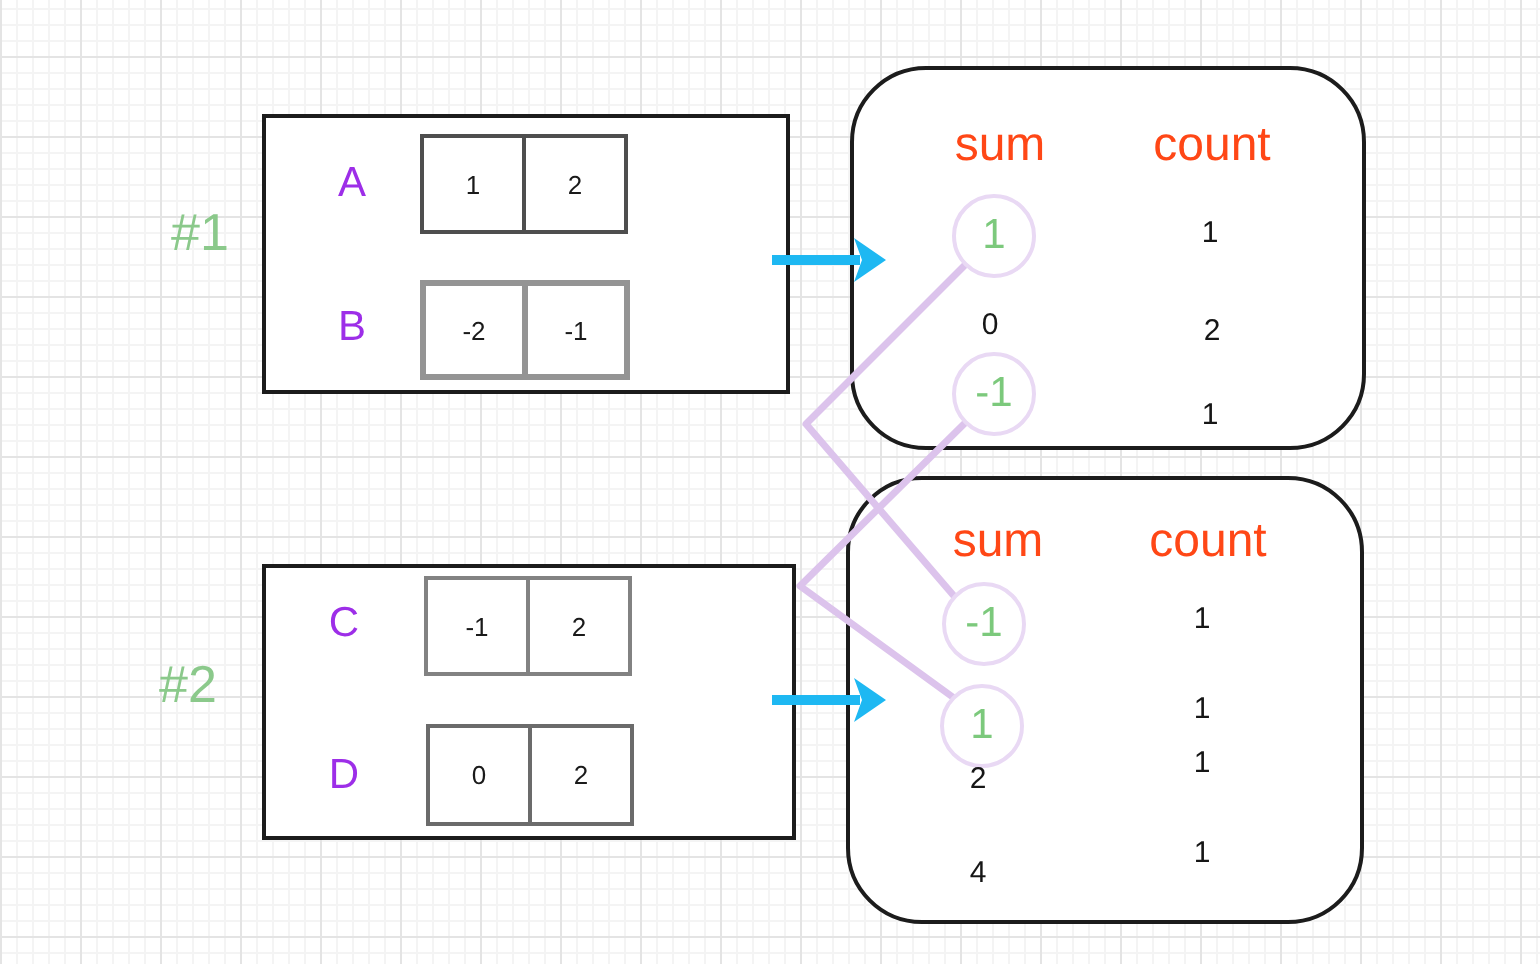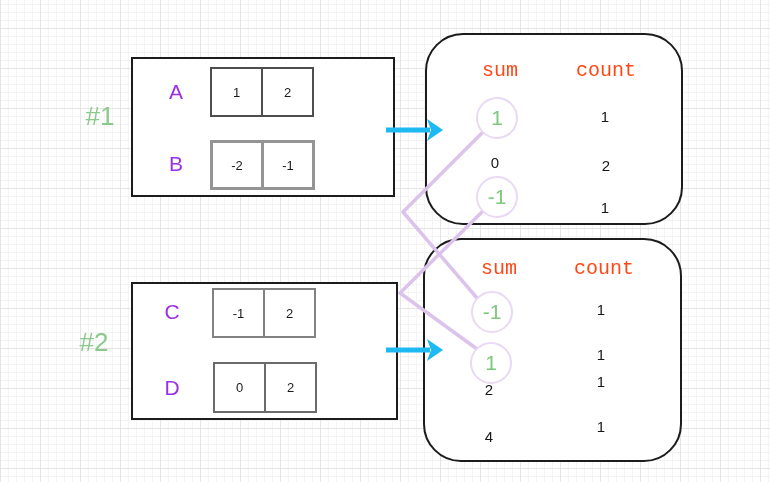--- a/index.html
+++ b/index.html
@@ -39,21 +39,21 @@
   .pairB .cell + .cell{border-left:3px solid #949494;}
   .pairC{border:2px solid #828282;}
   .pairC .cell{width:49px;height:46px;}
   .pairC .cell + .cell{border-left:2px solid #828282;}
   .pairD{border:2px solid #6b6b6b;}
   .pairD .cell{width:49px;height:47px;}
   .pairD .cell + .cell{border-left:2px solid #6b6b6b;}
   .txt{position:absolute;text-align:center;z-index:10;line-height:1.15;}
   .green-big{color:#8bc98b;font-size:26px;}
   .purple{color:#9d2ee8;font-size:21px;}
-  .orange{color:#ff4716;font-size:20px;font-family:Liberation Mono, monospace;}
+  .orange{color:#ff4716;font-size:24px;}
   .num{color:#161616;font-size:15px;}
   .green-circ{color:#7cc97c;font-size:21px;}
   #overlay{position:absolute;left:0;top:0;z-index:5;pointer-events:none;}
 </style>
 </head>
 <body>
 
 <div id="canvas">
 
   <div class="box" style="left:131px;top:57px;width:264px;height:140px"></div>

